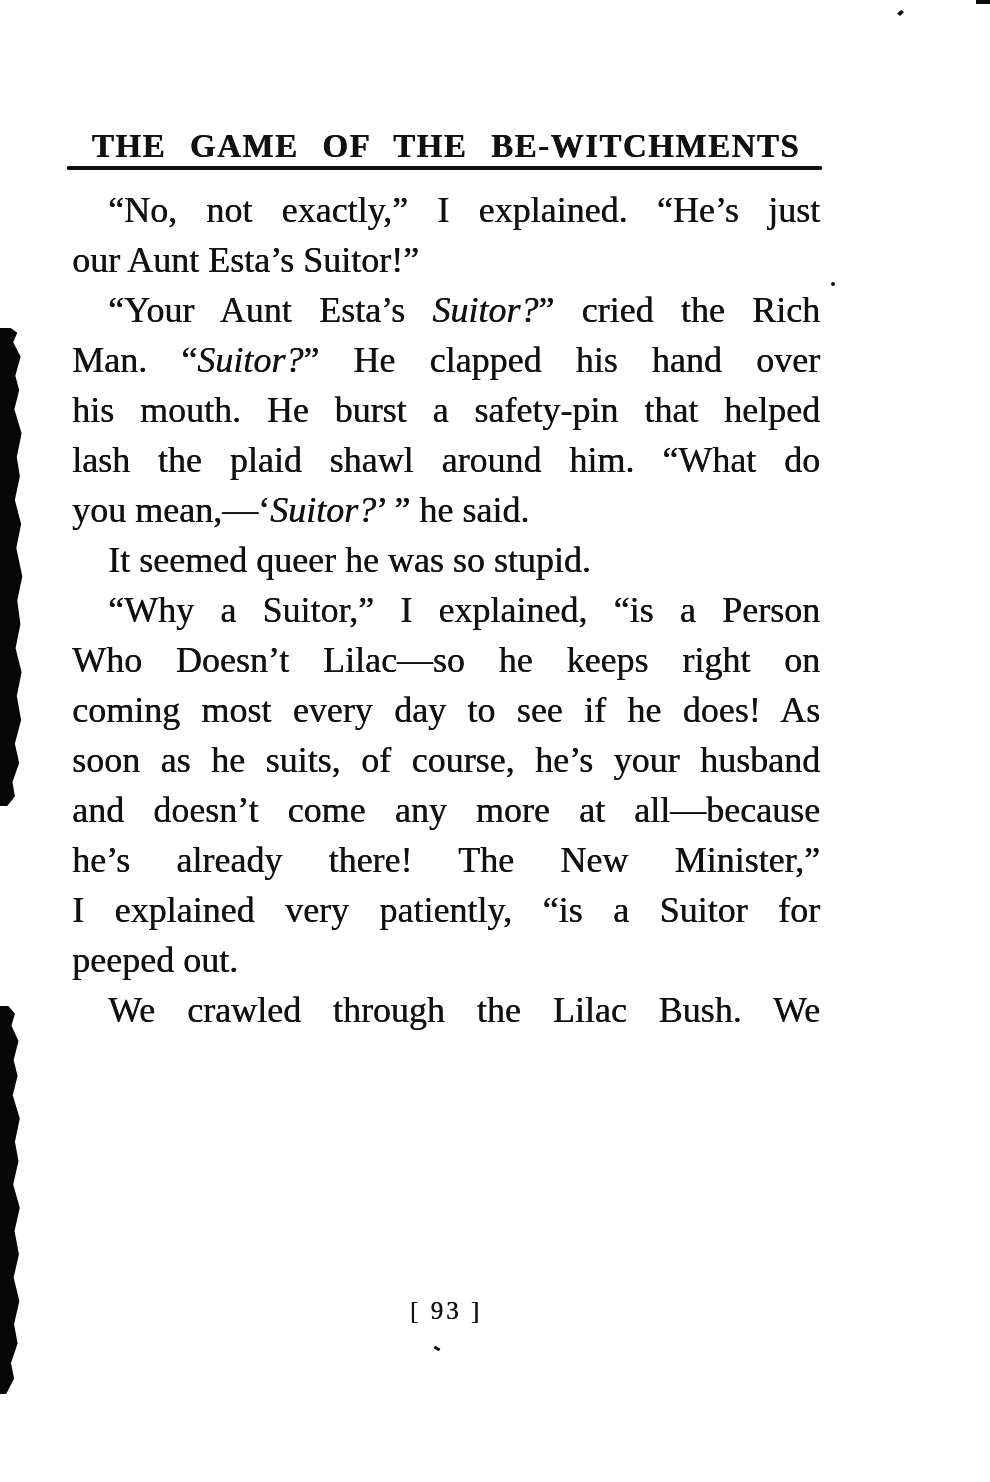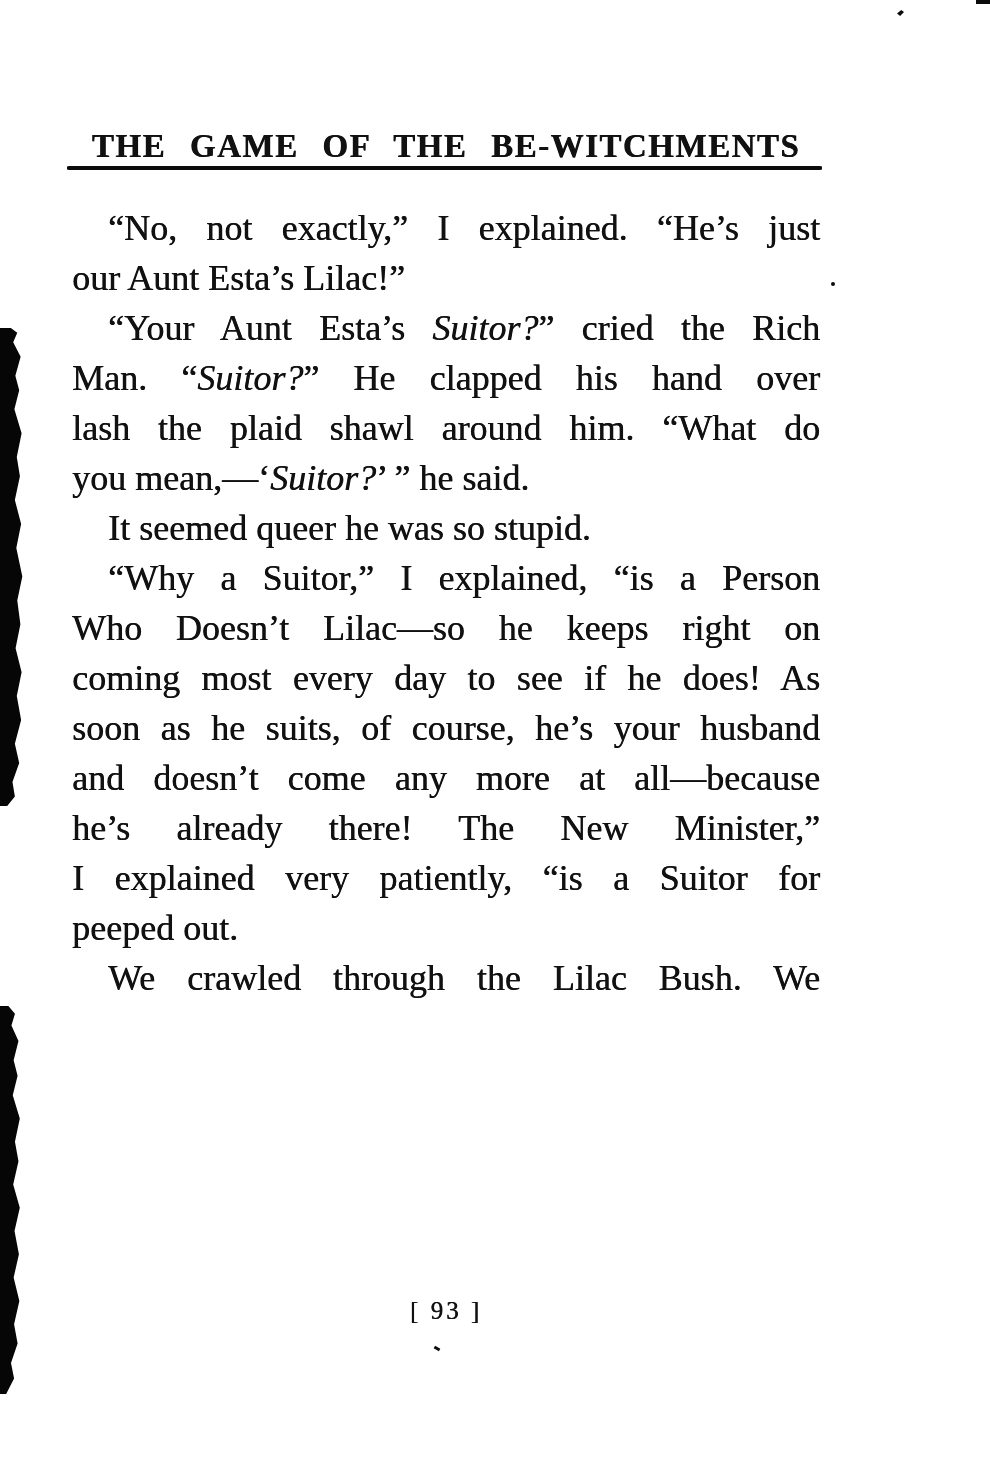--- a/index.html
+++ b/index.html
@@ -25,21 +25,21 @@
     text-shadow: 0.5px 0.3px 0 currentColor;
     margin-top: 22px;
   }
   .header-rule {
     position: absolute; left: -5px; top: 166px; width: 755px; height: 4px;
     background: #0c0c0c;
     border-radius: 2px / 1px;
   }
 
   .body-text {
-    position: absolute; left: 0; top: 203px; width: 100%;
+    position: absolute; left: 0; top: 185px; width: 100%;
     font-size: 36px;
     font-family: Liberation Serif, serif;
   }
   .line {
     height: 50px;
     line-height: 50px;
     text-align: justify;
     text-align-last: justify;
     white-space: normal;
     text-shadow: 0.45px 0.25px 0 currentColor;
@@ -91,25 +91,26 @@
   <div class="speck speck-3"></div>
   <div class="speck speck-4"></div>
 
   <div class="content">
     <div class="running-header">THE GAME OF THE BE-WITCHMENTS</div>
     <div class="header-rule"></div>
 
     <div class="body-text">
         <div>
           <div class="line indent">“No, not exactly,” I explained.  “He’s just</div>
-          <div class="line last">our Aunt Esta’s Lilac!”</div>
+          <div class="line last">our Aunt Esta’s Suitor!”</div>
         </div>
         <div>
           <div class="line indent">“Your Aunt Esta’s <i>Suitor?</i>” cried the Rich</div>
           <div class="line">Man.  “<i>Suitor?</i>”  He clapped his hand over</div>
+          <div class="line">his mouth.  He burst a safety-pin that helped</div>
           <div class="line">lash the plaid shawl around him.  “What do</div>
           <div class="line last">you mean,—‘<i>Suitor?</i>’ ” he said.</div>
         </div>
         <div>
           <div class="line indent last">It seemed queer he was so stupid.</div>
         </div>
         <div>
           <div class="line indent">“Why a Suitor,” I explained, “is a Person</div>
           <div class="line">Who Doesn’t Lilac—so he keeps right on</div>
           <div class="line">coming most every day to see if he does!  As</div>

